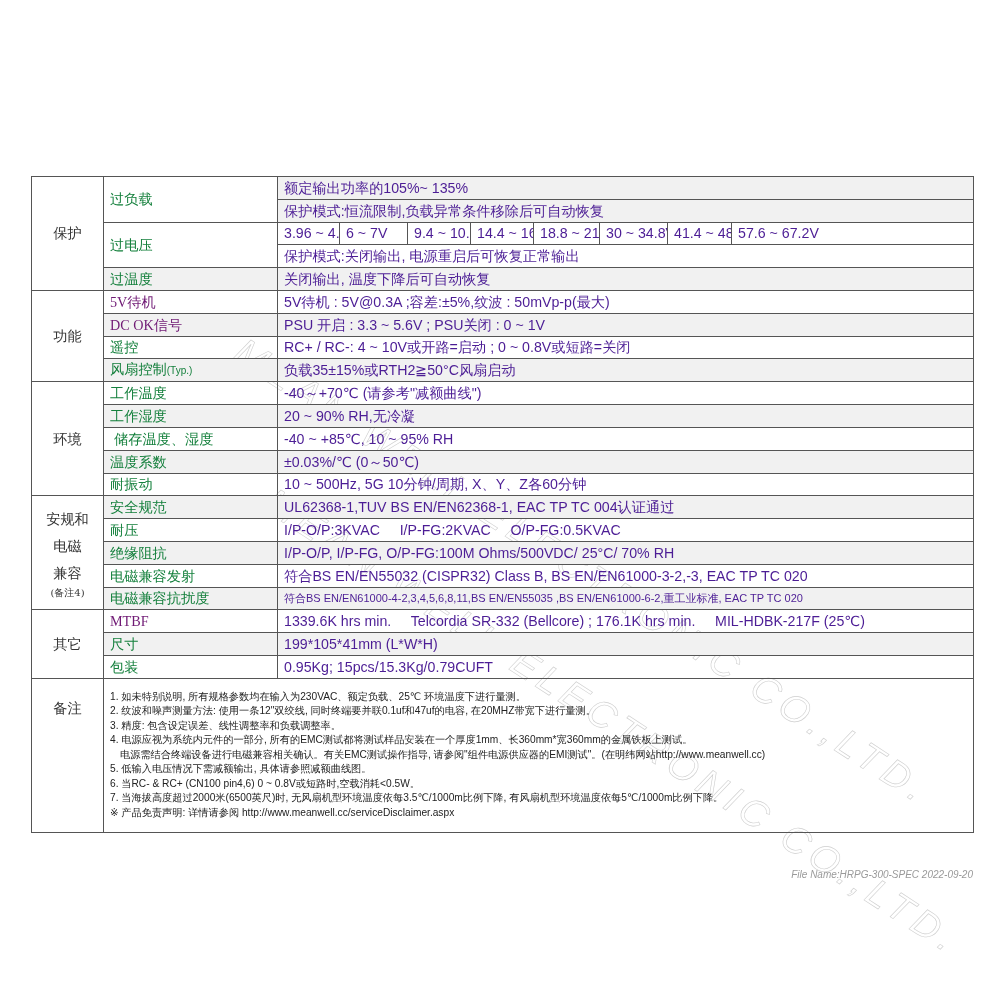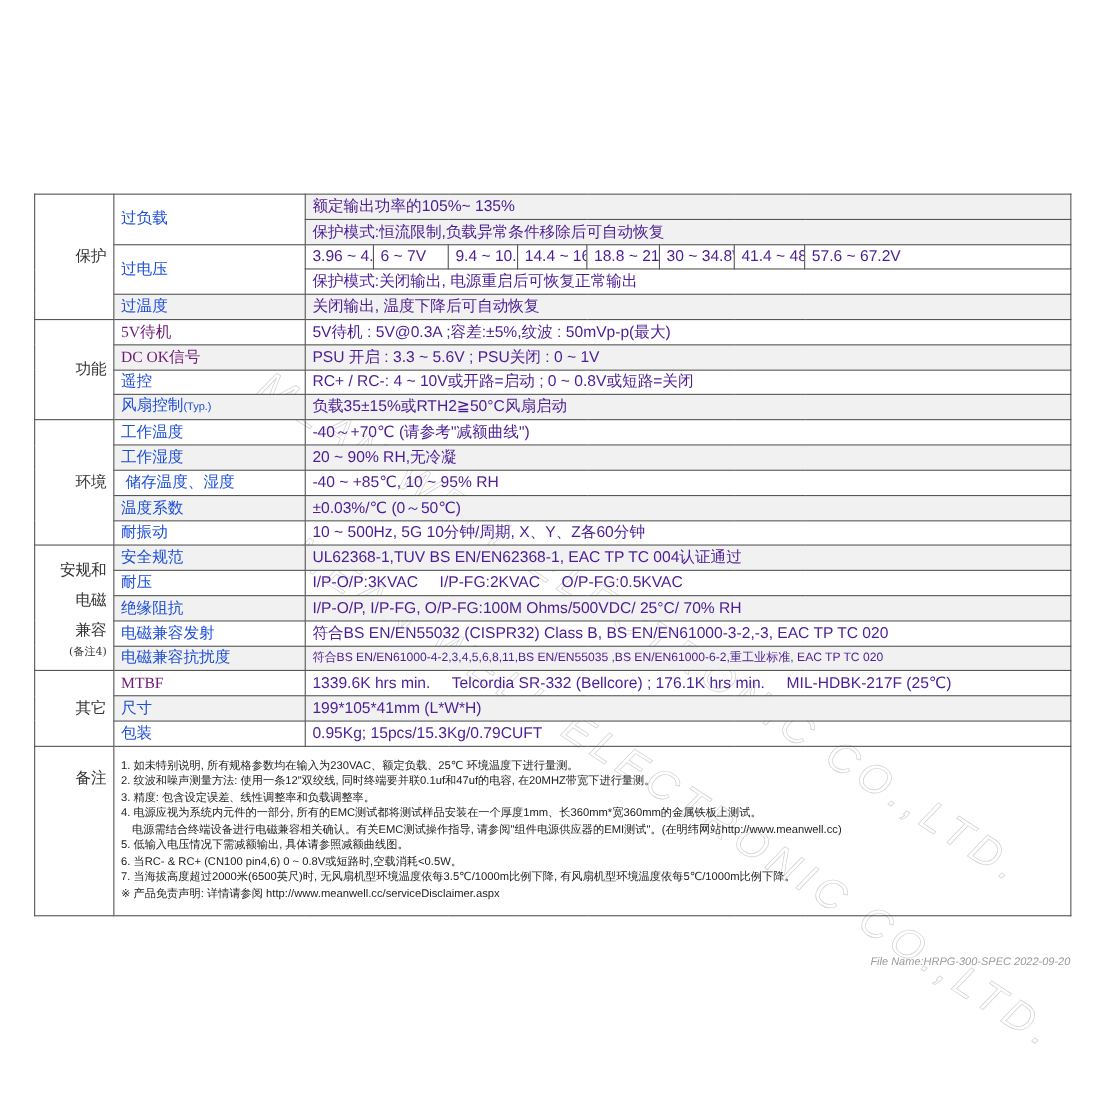--- a/index.html
+++ b/index.html
@@ -2,24 +2,24 @@
 <html><head>
 <meta charset="utf-8">
 <style>
   html, body { margin:0; padding:0; background:#ffffff; }
   body { width:1000px; height:1000px; position:relative; overflow:hidden;
          font-family:"Liberation Sans", "DejaVu Sans", sans-serif; color:#222; }
   .sheet { position:absolute; left:31px; top:176px; width:942px; }
   table.spec { border-collapse:collapse; width:942px; table-layout:fixed; }
   table.spec td { border:1px solid #555; padding:0 6px; height:21.8px; font-size:14.2px;
                   line-height:20px; white-space:nowrap; overflow:hidden; vertical-align:middle; }
-  td.cat { text-align:right; font-family:"DejaVu Serif", serif; font-size:22px; color:#333;
+  td.cat { text-align:center; font-family:"DejaVu Serif", serif; font-size:22px; color:#333;
            background:#fff; border-right:1px solid #222; line-height:26px; white-space:normal; }
   td.cat .sub { display:block; font-size:10px; line-height:12px; }
-  td.lbl { font-family:"DejaVu Serif", serif; font-size:16px; color:#1d4ed8; border-right:1px solid #222; }
+  td.lbl { font-family:"DejaVu Serif", serif; font-size:16px; color:#15803d; border-right:1px solid #222; }
   td.lbl.latin { font-family:Liberation Serif, serif; color:#701a75; }
   td.lbl .typ { font-size:10px; font-family:"Liberation Sans", sans-serif; }
   td.val { color:#4c1d95; }
   tr.shade td.lbl, tr.shade td.val, td.shade { background:#f1f1f1; }
   td.ov { padding:0 3px; font-size:14px; }
   td.notes { vertical-align:top; padding:3px 6px; white-space:normal; height:auto;margin-left:22px; }
   .note-line { font-size:10.2px; line-height:14.5px; color:#222; white-space:nowrap; }
   .note-line.indent { padding-left:10px; }
   .footer { position:absolute; right:27px; top:869px; font-size:10px; font-style:italic; color:#9a9a9a; }
   .watermark { position:absolute; font-family:"Liberation Sans", sans-serif; font-style:italic;

